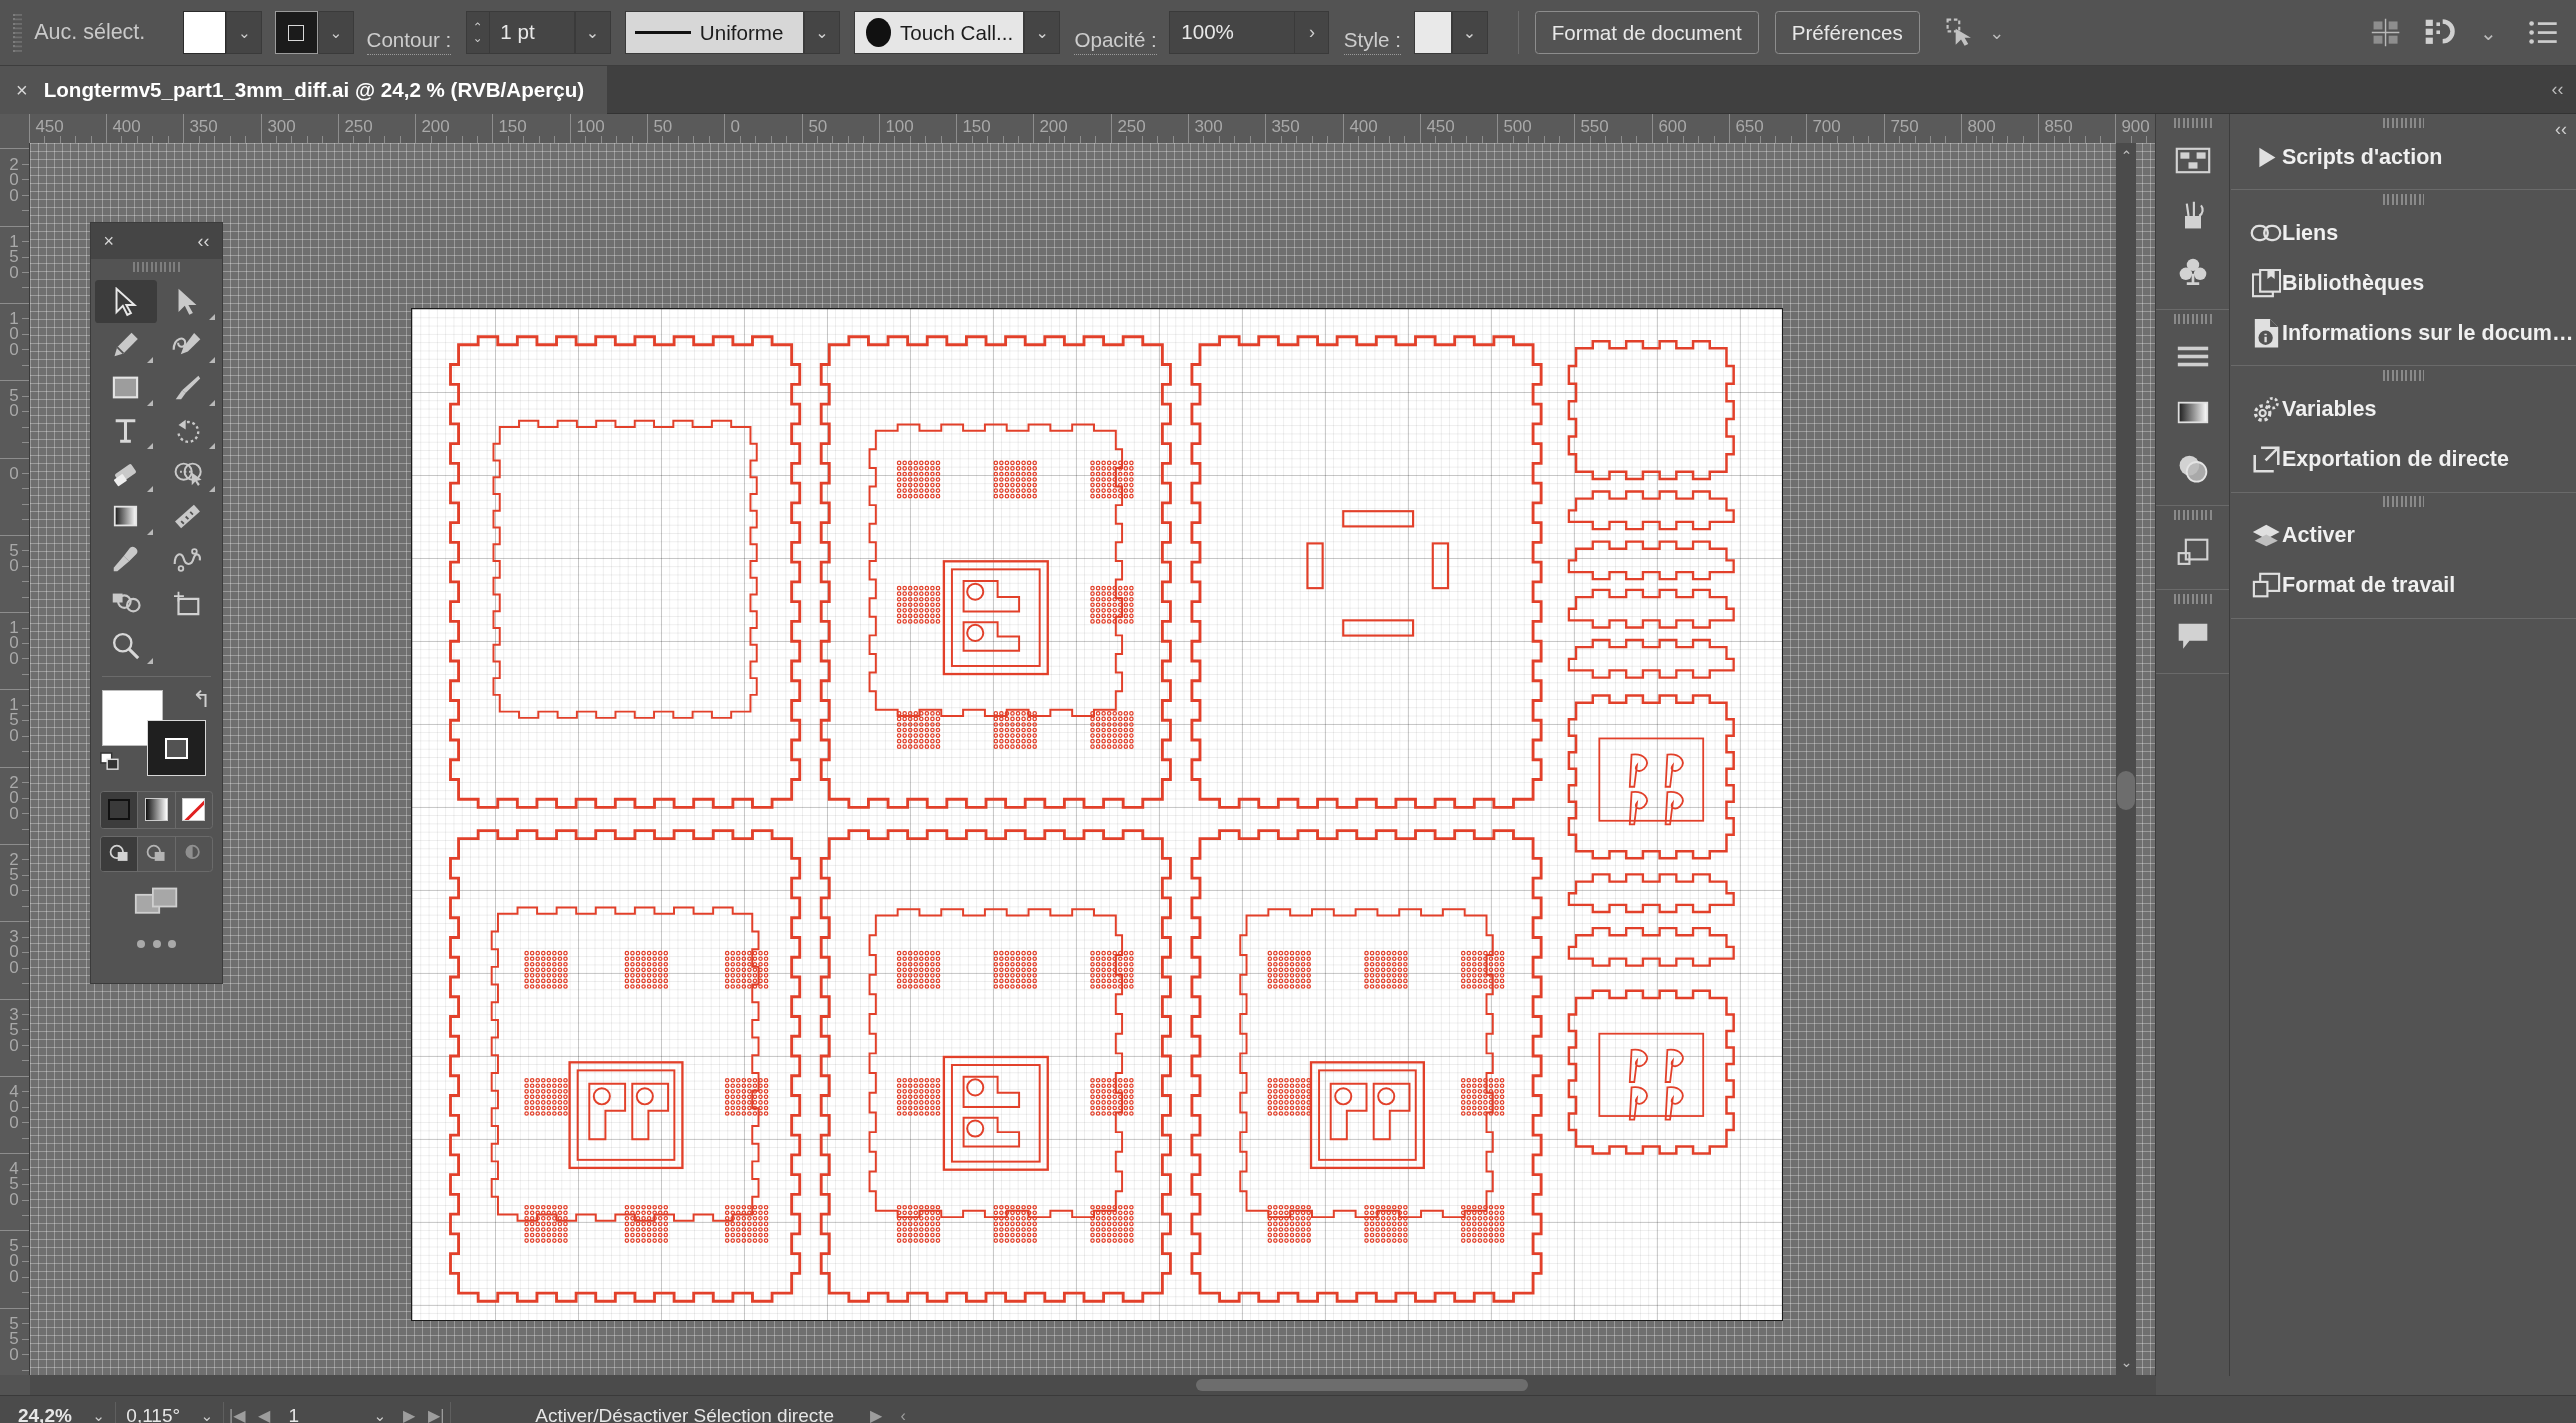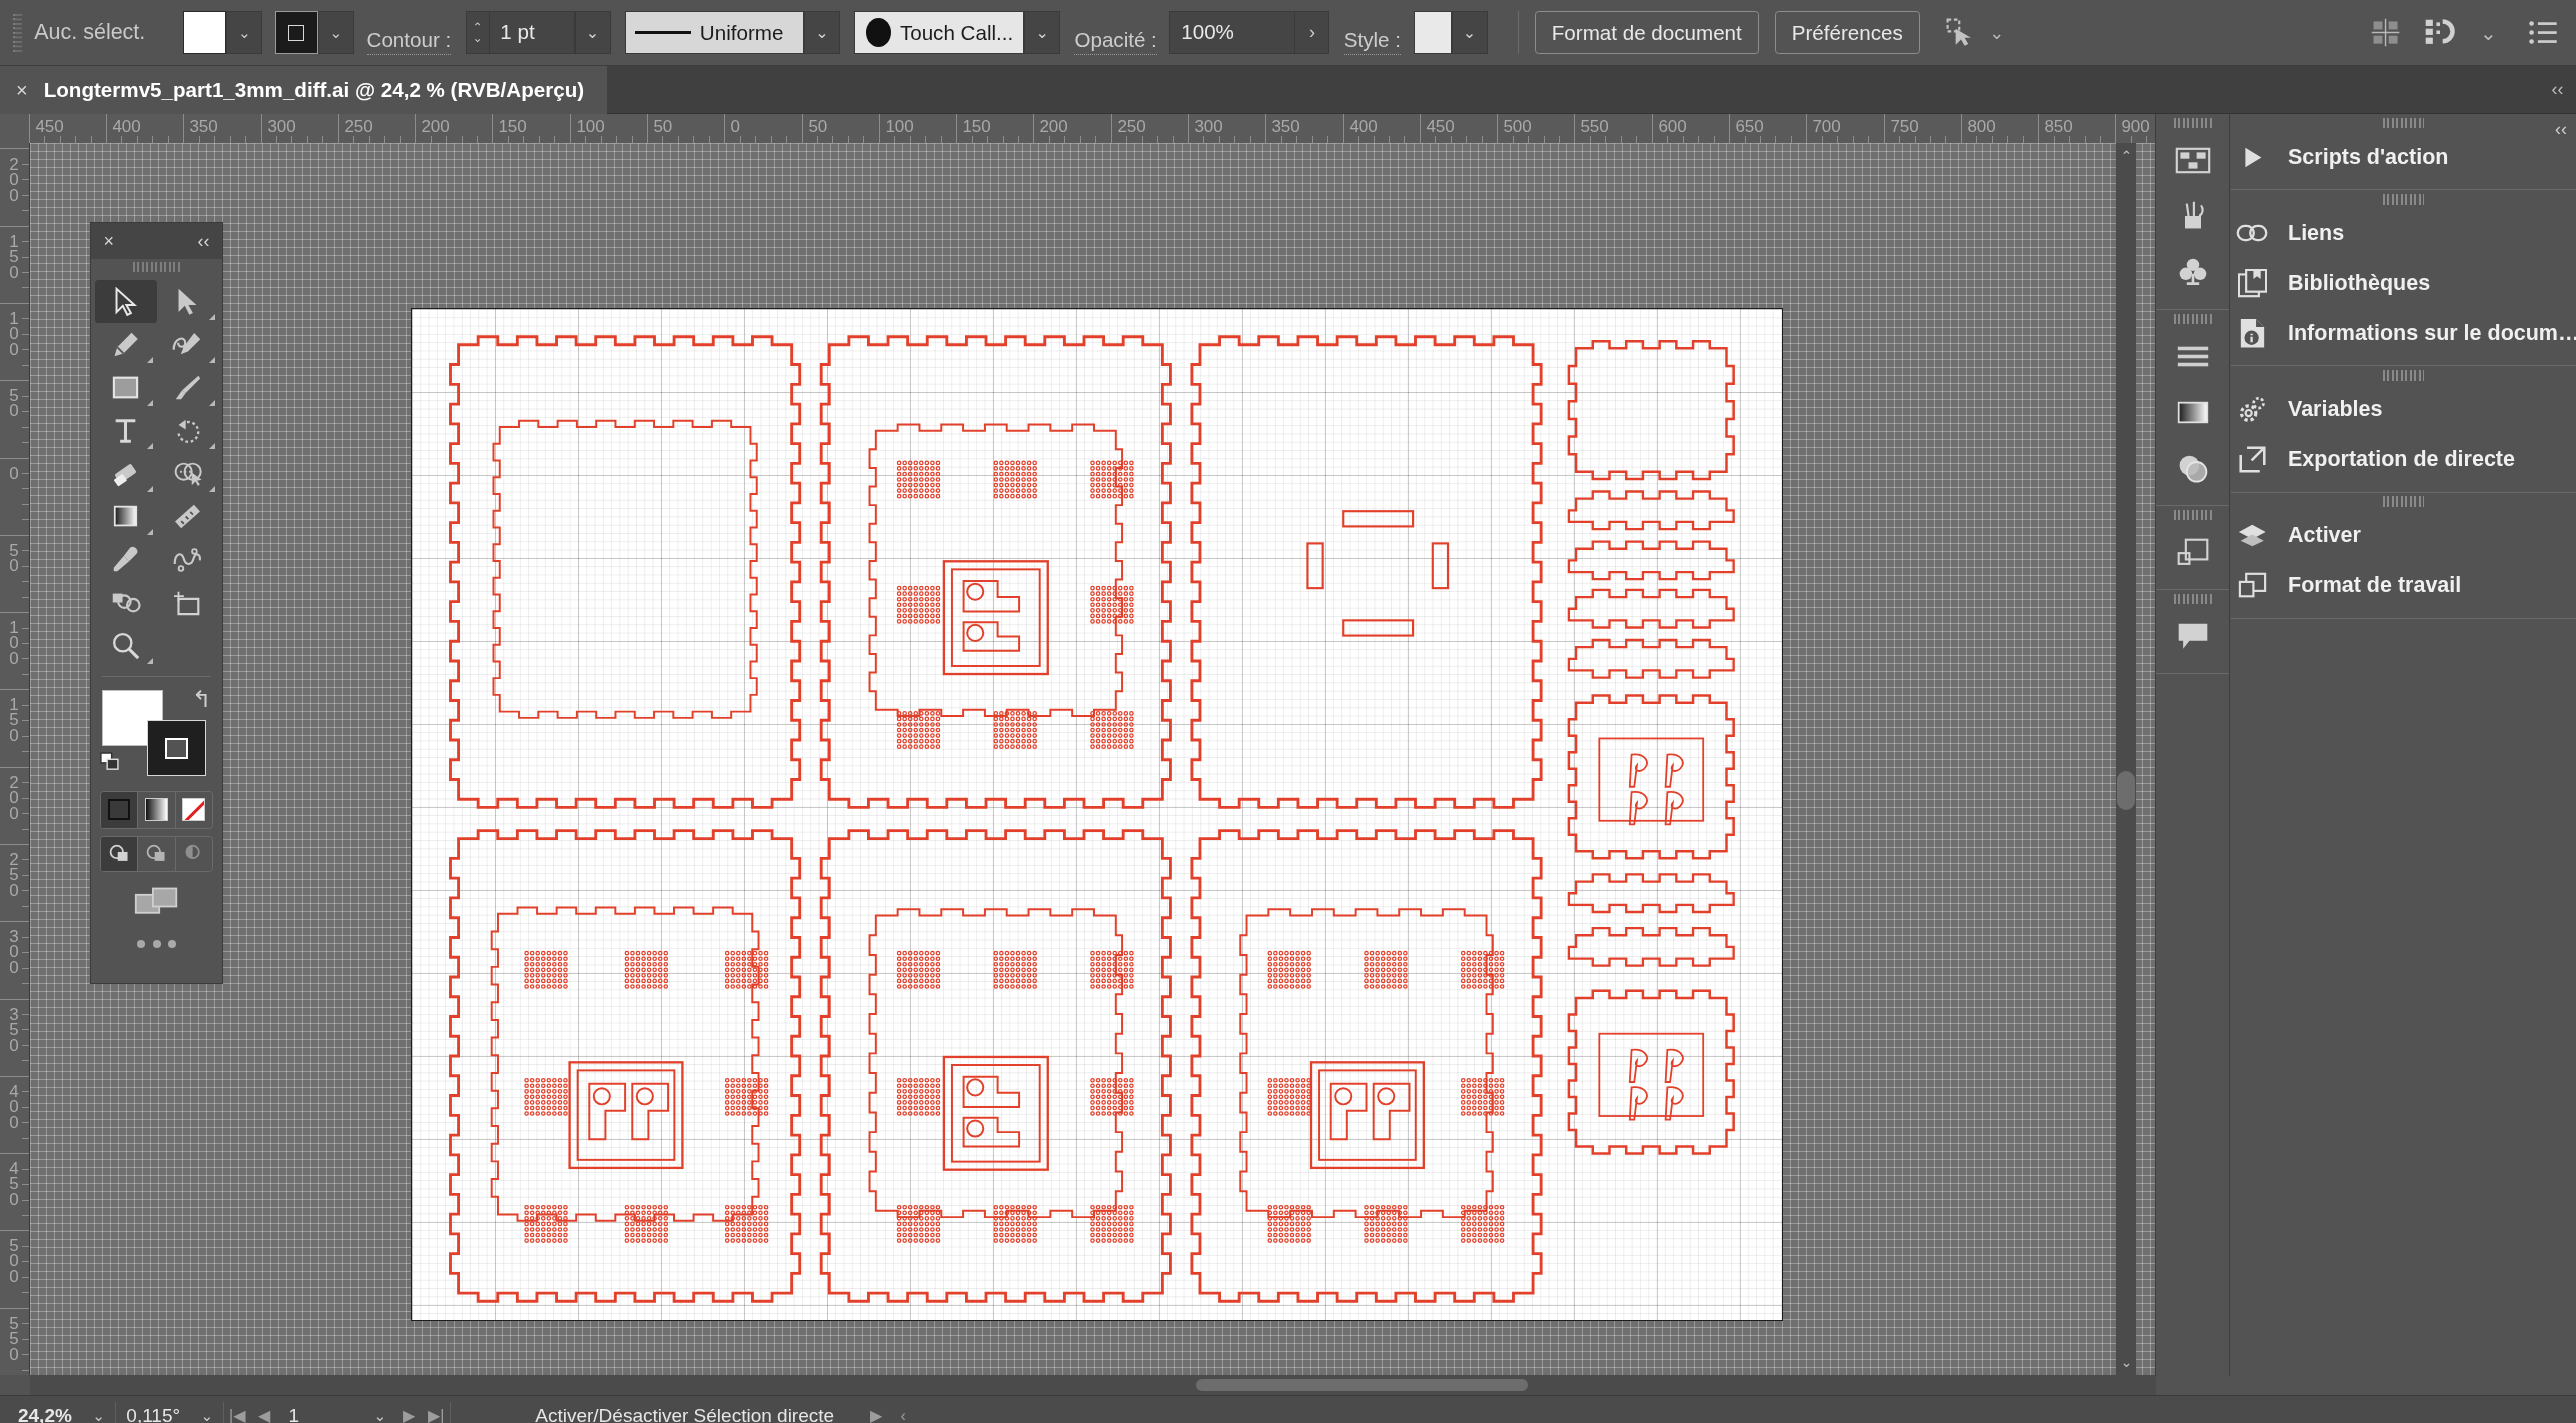--- a/index.html
+++ b/index.html
@@ -182,21 +182,21 @@
   .rail-grip u{display:block;width:38px;height:10.8px;background:repeating-linear-gradient(to right,#8a8a8a 0 1.8px,transparent 1.8px 4.5px);}
   .rail-item{height:56px;display:flex;align-items:center;justify-content:center;}
 
   
   .rpanel{
     position:absolute;left:2231px;top:114px;width:345px;height:1262px;background:#535353;
   }
   .rp-grp{border-bottom:0.9px solid #6a6a6a;padding-bottom:7.2px;}
   .rp-grip{height:18px;display:flex;align-items:center;justify-content:center;}
   .rp-grip u{display:block;width:41px;height:10.8px;background:repeating-linear-gradient(to right,#8a8a8a 0 1.8px,transparent 1.8px 4.5px);}
-  .rp-item{height:50px;display:flex;align-items:center;gap:20px;padding-left:5px;color:#f0f0f0;font-size:21.5px;font-weight:bold;white-space:nowrap;}
+  .rp-item{height:50px;display:flex;align-items:center;padding-left:19px;color:#f0f0f0;font-size:21.5px;font-weight:bold;white-space:nowrap;}
   .rp-ico{width:32px;height:32px;flex:none;display:flex;align-items:center;justify-content:center;}
   .collapse{position:absolute;right:9px;top:5.4px;color:#cfcfcf;font-size:18px;}
 
   
   .statusbar{
     position:absolute;left:0;top:1395px;width:2576px;height:40px;background:#4b4b4b;
     display:flex;align-items:center;gap:0;padding-left:7.2px;border-top:0.9px solid #3a3a3a;
   }
   .st-field{height:27px;display:flex;align-items:center;padding:0 10.8px;color:#e6e6e6;font-size:19px;}
   .st-caret{width:32px;height:27px;display:flex;align-items:center;justify-content:center;color:#cfcfcf;font-size:15.2px;}

